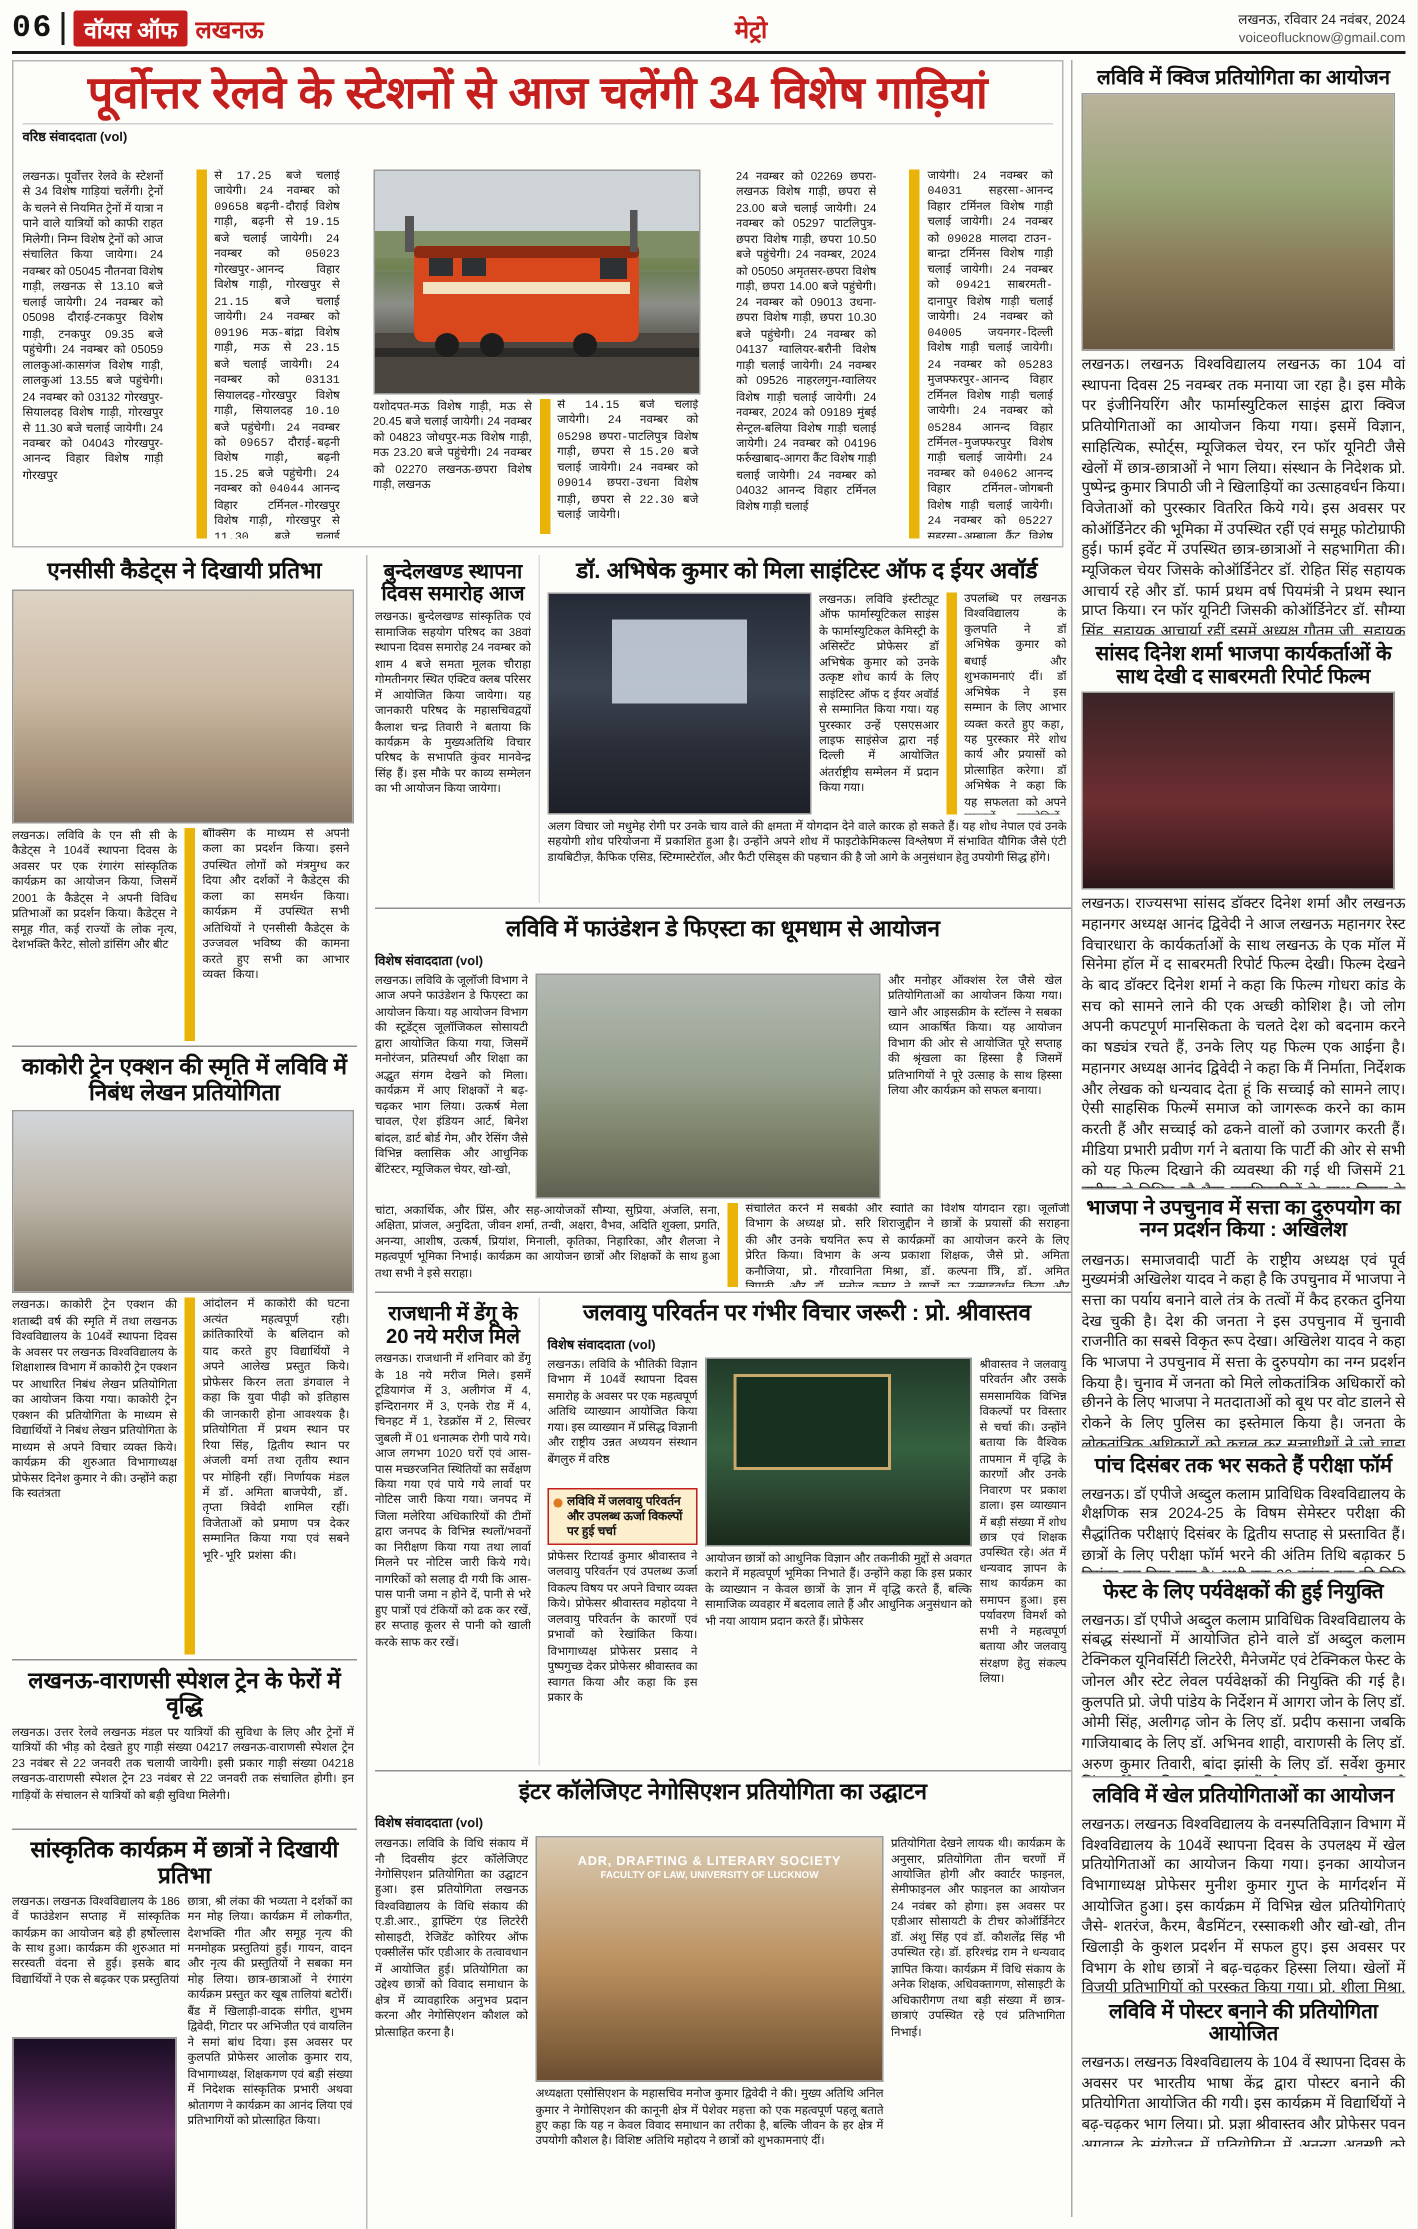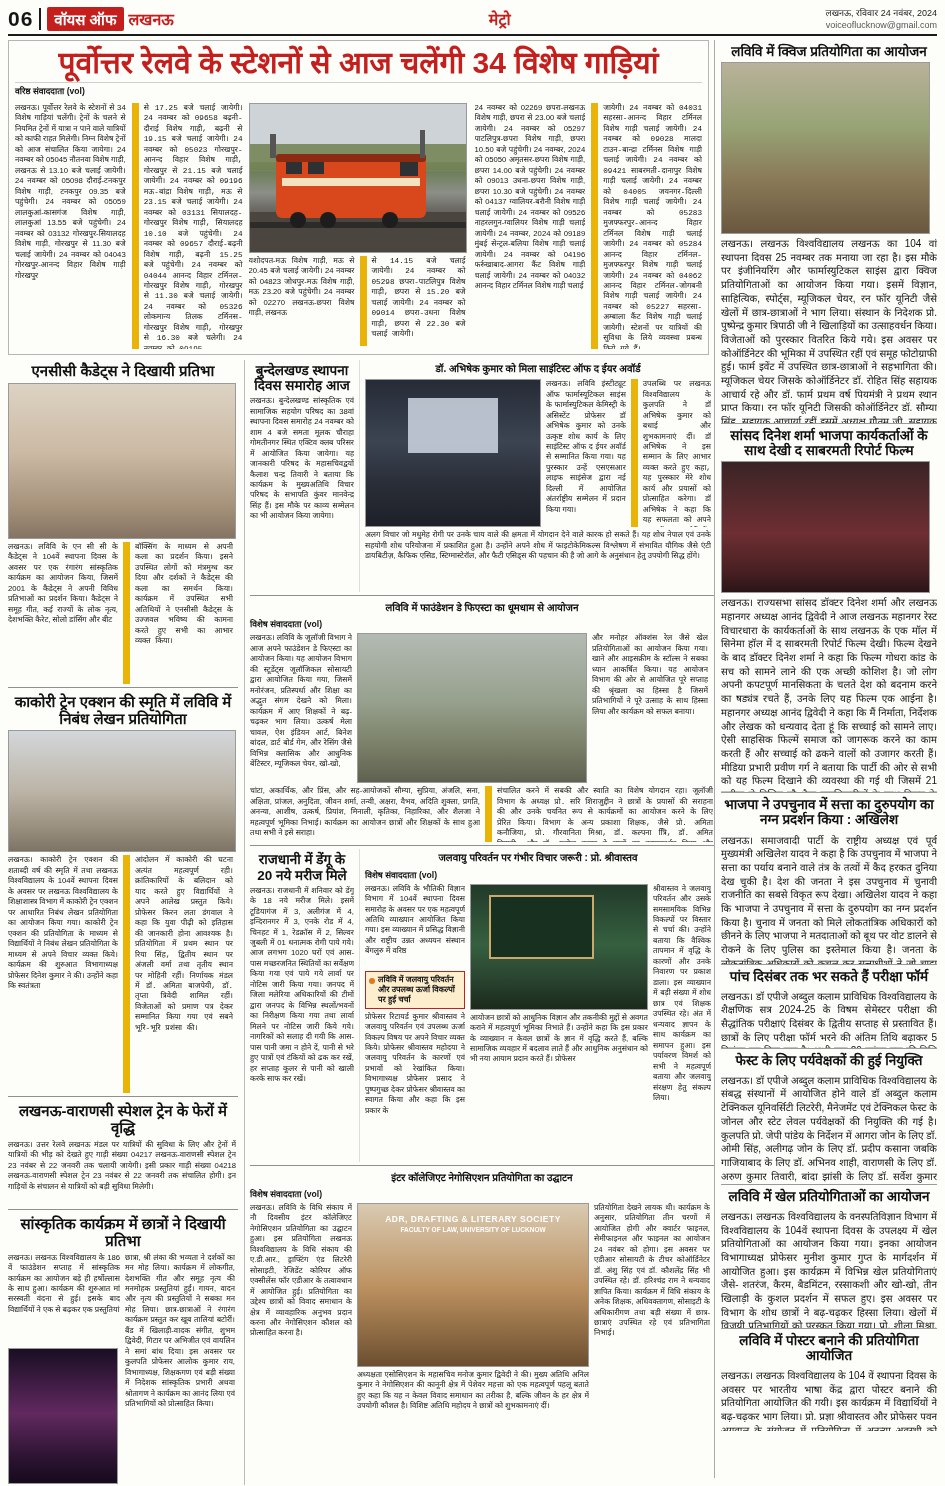--- a/index.html
+++ b/index.html
@@ -3,21 +3,21 @@
 <meta charset="utf-8">
 <style>
   * { box-sizing: border-box; margin: 0; padding: 0; }
   body { background: #d9d9d9; font-family: "Liberation Sans", "DejaVu Sans", sans-serif; }
   .page {
     width: 945px; height: 1486px; margin: 0 auto; background: #fdfdfa;
     color: #141414; padding: 6px 8px; overflow: hidden; position: relative;
   }
   
   .mast-row { display: flex; align-items: center; height: 30px; border-bottom: 2px solid #1a1a1a; padding-bottom: 2px; }
-  .pageno { font-size: 21px; font-weight: bold; letter-spacing: 1px; }
+  .pageno { font-size: 21px; font-weight: bold; letter-spacing: 1px; font-family: Liberation Mono, monospace; }
   .mast-sep { width: 2px; height: 22px; background: #1a1a1a; margin: 0 6px; }
   .mast-chip { background: #c41f1d; color: #fff; font-weight: bold; font-size: 15px; padding: 2px 7px; border-radius: 2px; }
   .mast-rest { color: #c41f1d; font-weight: bold; font-size: 16px; margin-left: 5px; }
   .mast-center { flex: 1; text-align: center; color: #c41f1d; font-weight: bold; font-size: 16px; }
   .mast-right { text-align: right; font-size: 9px; line-height: 1.35; color: #222; }
   .mast-right .email { color: #555; }
 
   
   .content { display: flex; margin-top: 4px; height: 1438px; }
   .main { width: 706px; padding-right: 5px; }
@@ -27,34 +27,34 @@
   .col { font-size: 7.7px; line-height: 1.36; text-align: justify; overflow: hidden; }
   .col + .col { border-left: 7px solid #eab308; padding-left: 5px; font-family: Liberation Mono, monospace; }
   .art-head { font-weight: bold; text-align: center; line-height: 1.12; color: #111; }
   .rule { border-top: 1px solid #8f8f8f; margin: 3px 0; }
   .photo { position: relative; overflow: hidden; border: 1px solid #9a9a9a; flex: none; }
   .photo .ovl { position: absolute; left: 0; right: 0; text-align: center; color: #fff; font-weight: bold; }
 
   
   .lead { border: 1px solid #b5b5b5; padding: 3px 6px 5px; }
   .lead-head { color: #c41f1d; font-size: 30px; font-weight: bold; text-align: center; line-height: 1.1; padding: 2px 0 3px; border-bottom: 1px solid #cfcfcf; }
-  .lead-cols { display: flex; gap: 6px; margin-top: 6px; }
+  .lead-cols { display: flex; gap: 22px; margin-top: 16px; }
   .lead-cols .col { height: 246px; }
   .lead-fig { width: 220px; flex: none; }
   .train-photo { width: 218px; height: 150px; }
   .lead-cap { display: flex; gap: 5px; margin-top: 3px; align-items: flex-end; }
   .lead-cap .col { height: 90px; }
 
   
   .main-lower { display: flex; gap: 6px; margin-top: 5px; }
   .left-rail { width: 230px; flex: none; }
   .center { width: 470px; flex: none; border-left: 1px solid #bbb; padding-left: 5px; }
 
   .left-rail .art-head { font-size: 15px; padding: 3px 0; }
-  .center .art-head { font-size: 10px; padding: 3px 0; }
+  .center .art-head { font-size: 15px; padding: 3px 0; }
   .narrow-head { font-size: 13.5px !important; }
 
   .ncc-photo { width: 228px; height: 156px; }
   .kakori-photo { width: 228px; height: 122px; }
   .cult-photo { width: 110px; height: 136px; }
   .sci-photo { width: 176px; height: 148px; }
   .fiesta-photo { width: 230px; height: 150px; }
   .climate-photo { width: 178px; height: 126px; }
   .nego-photo { width: 232px; height: 164px; }
 

